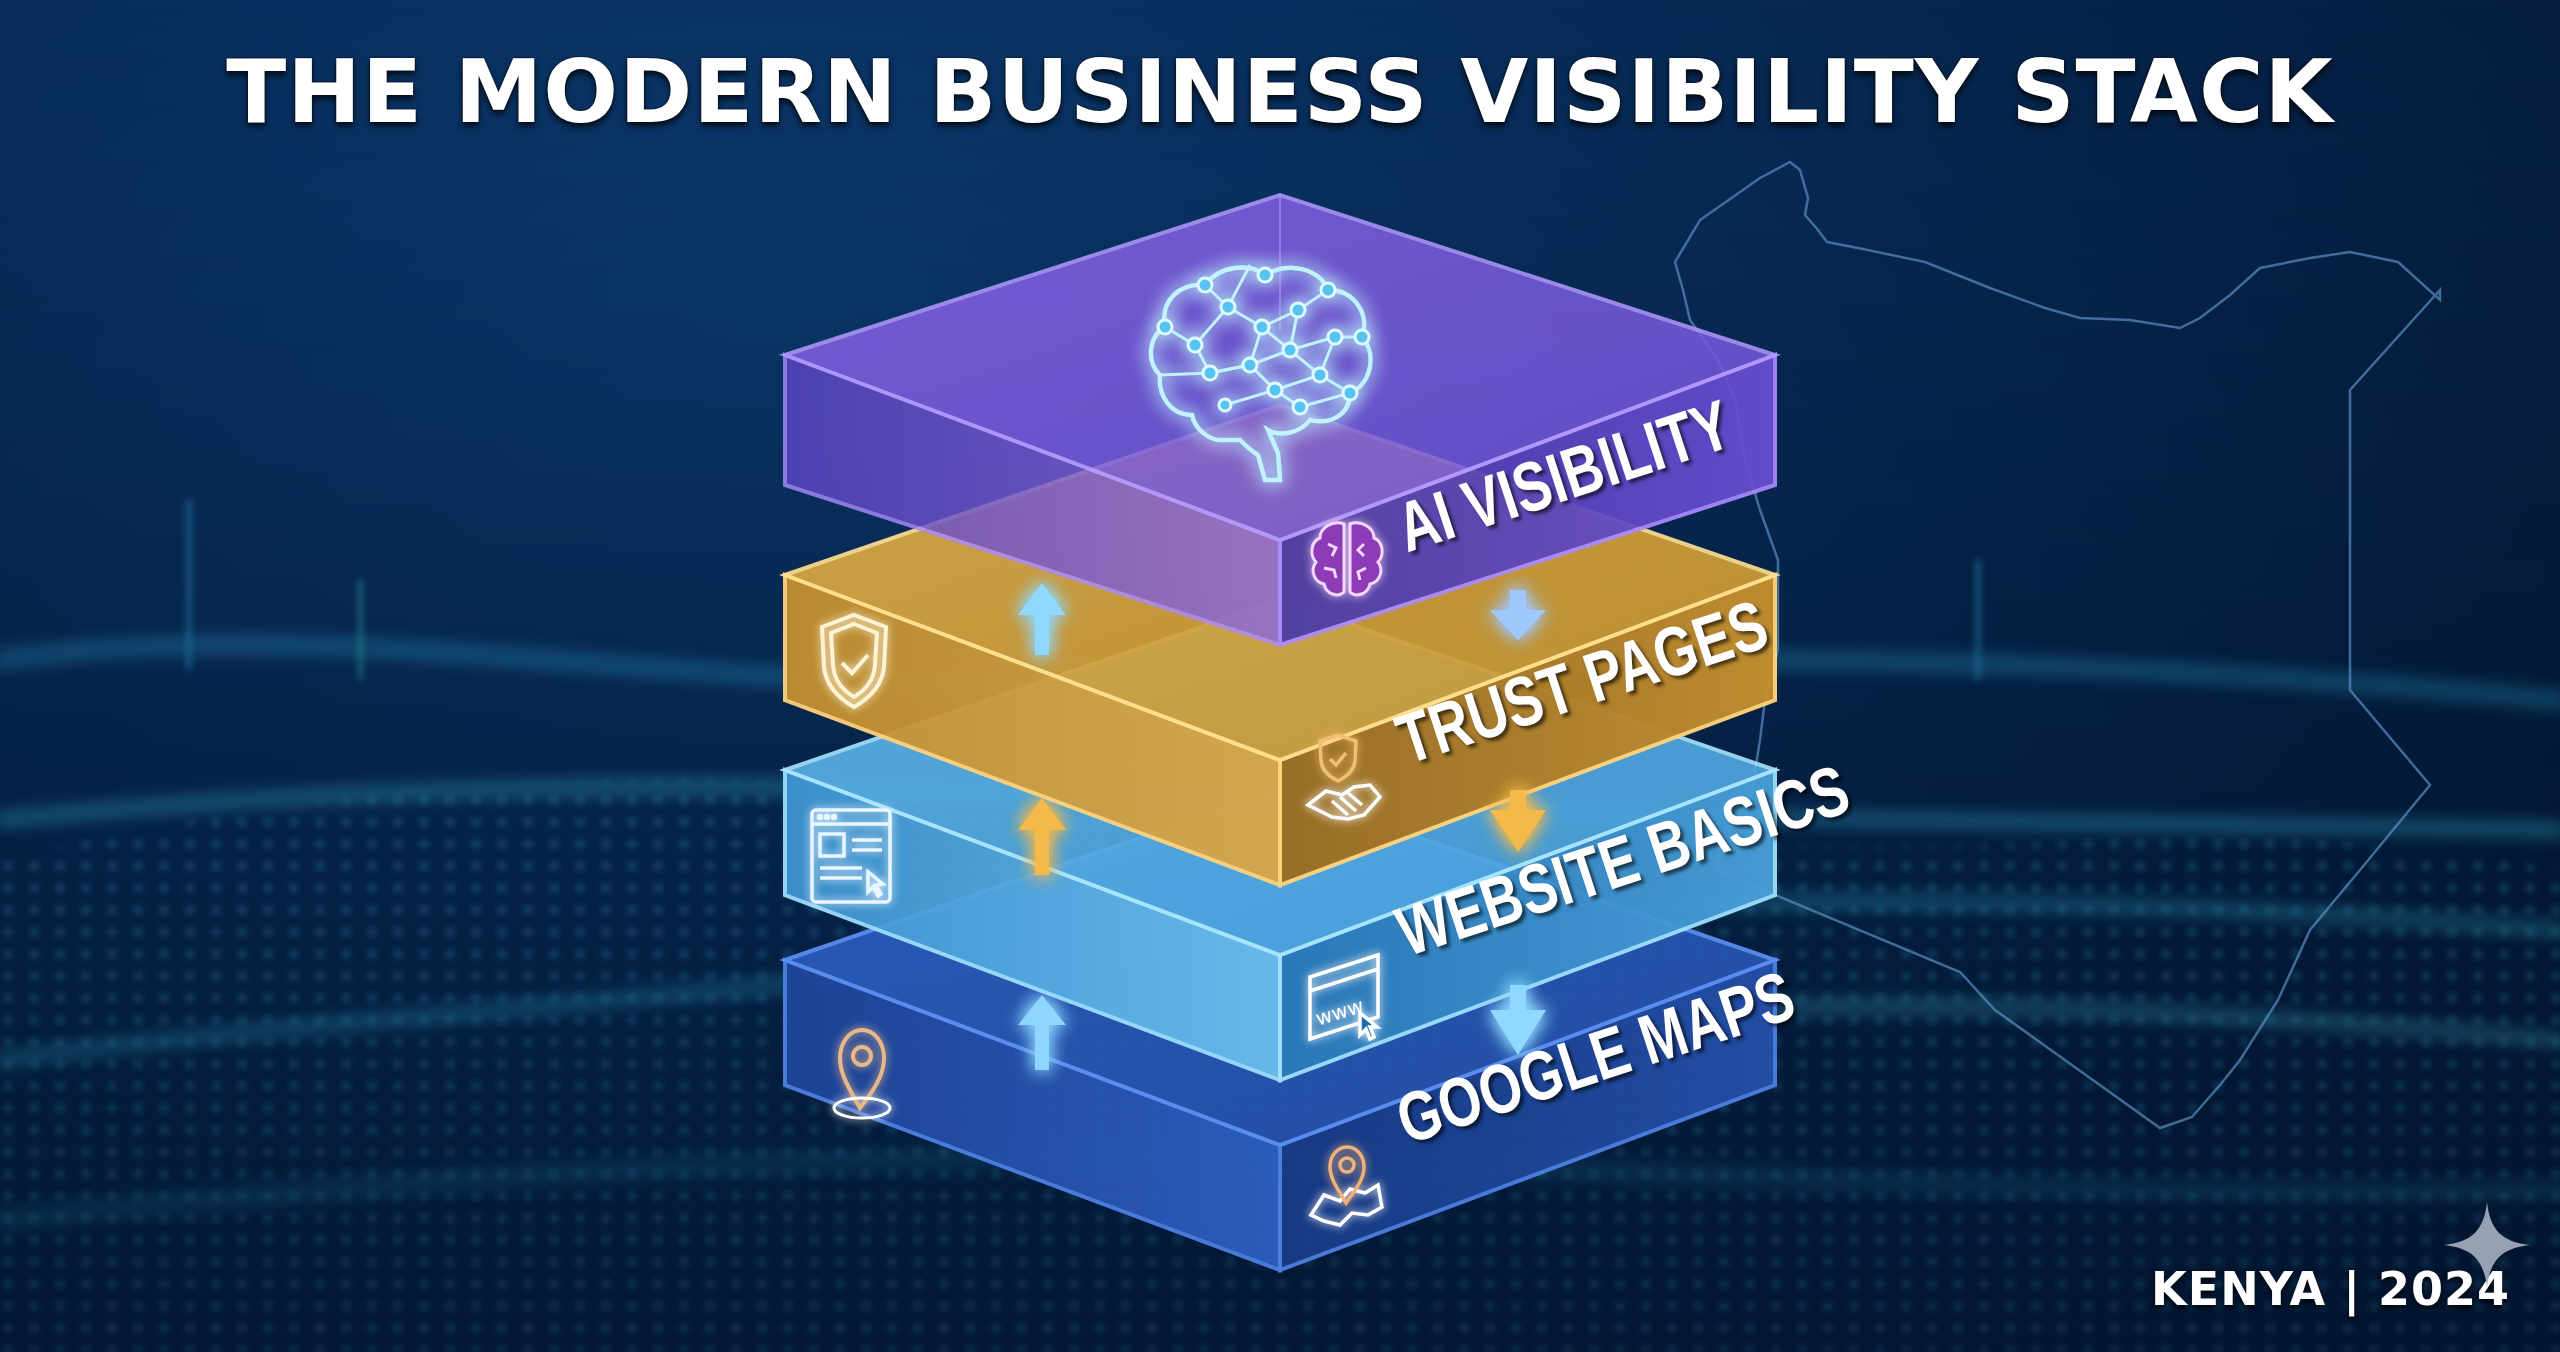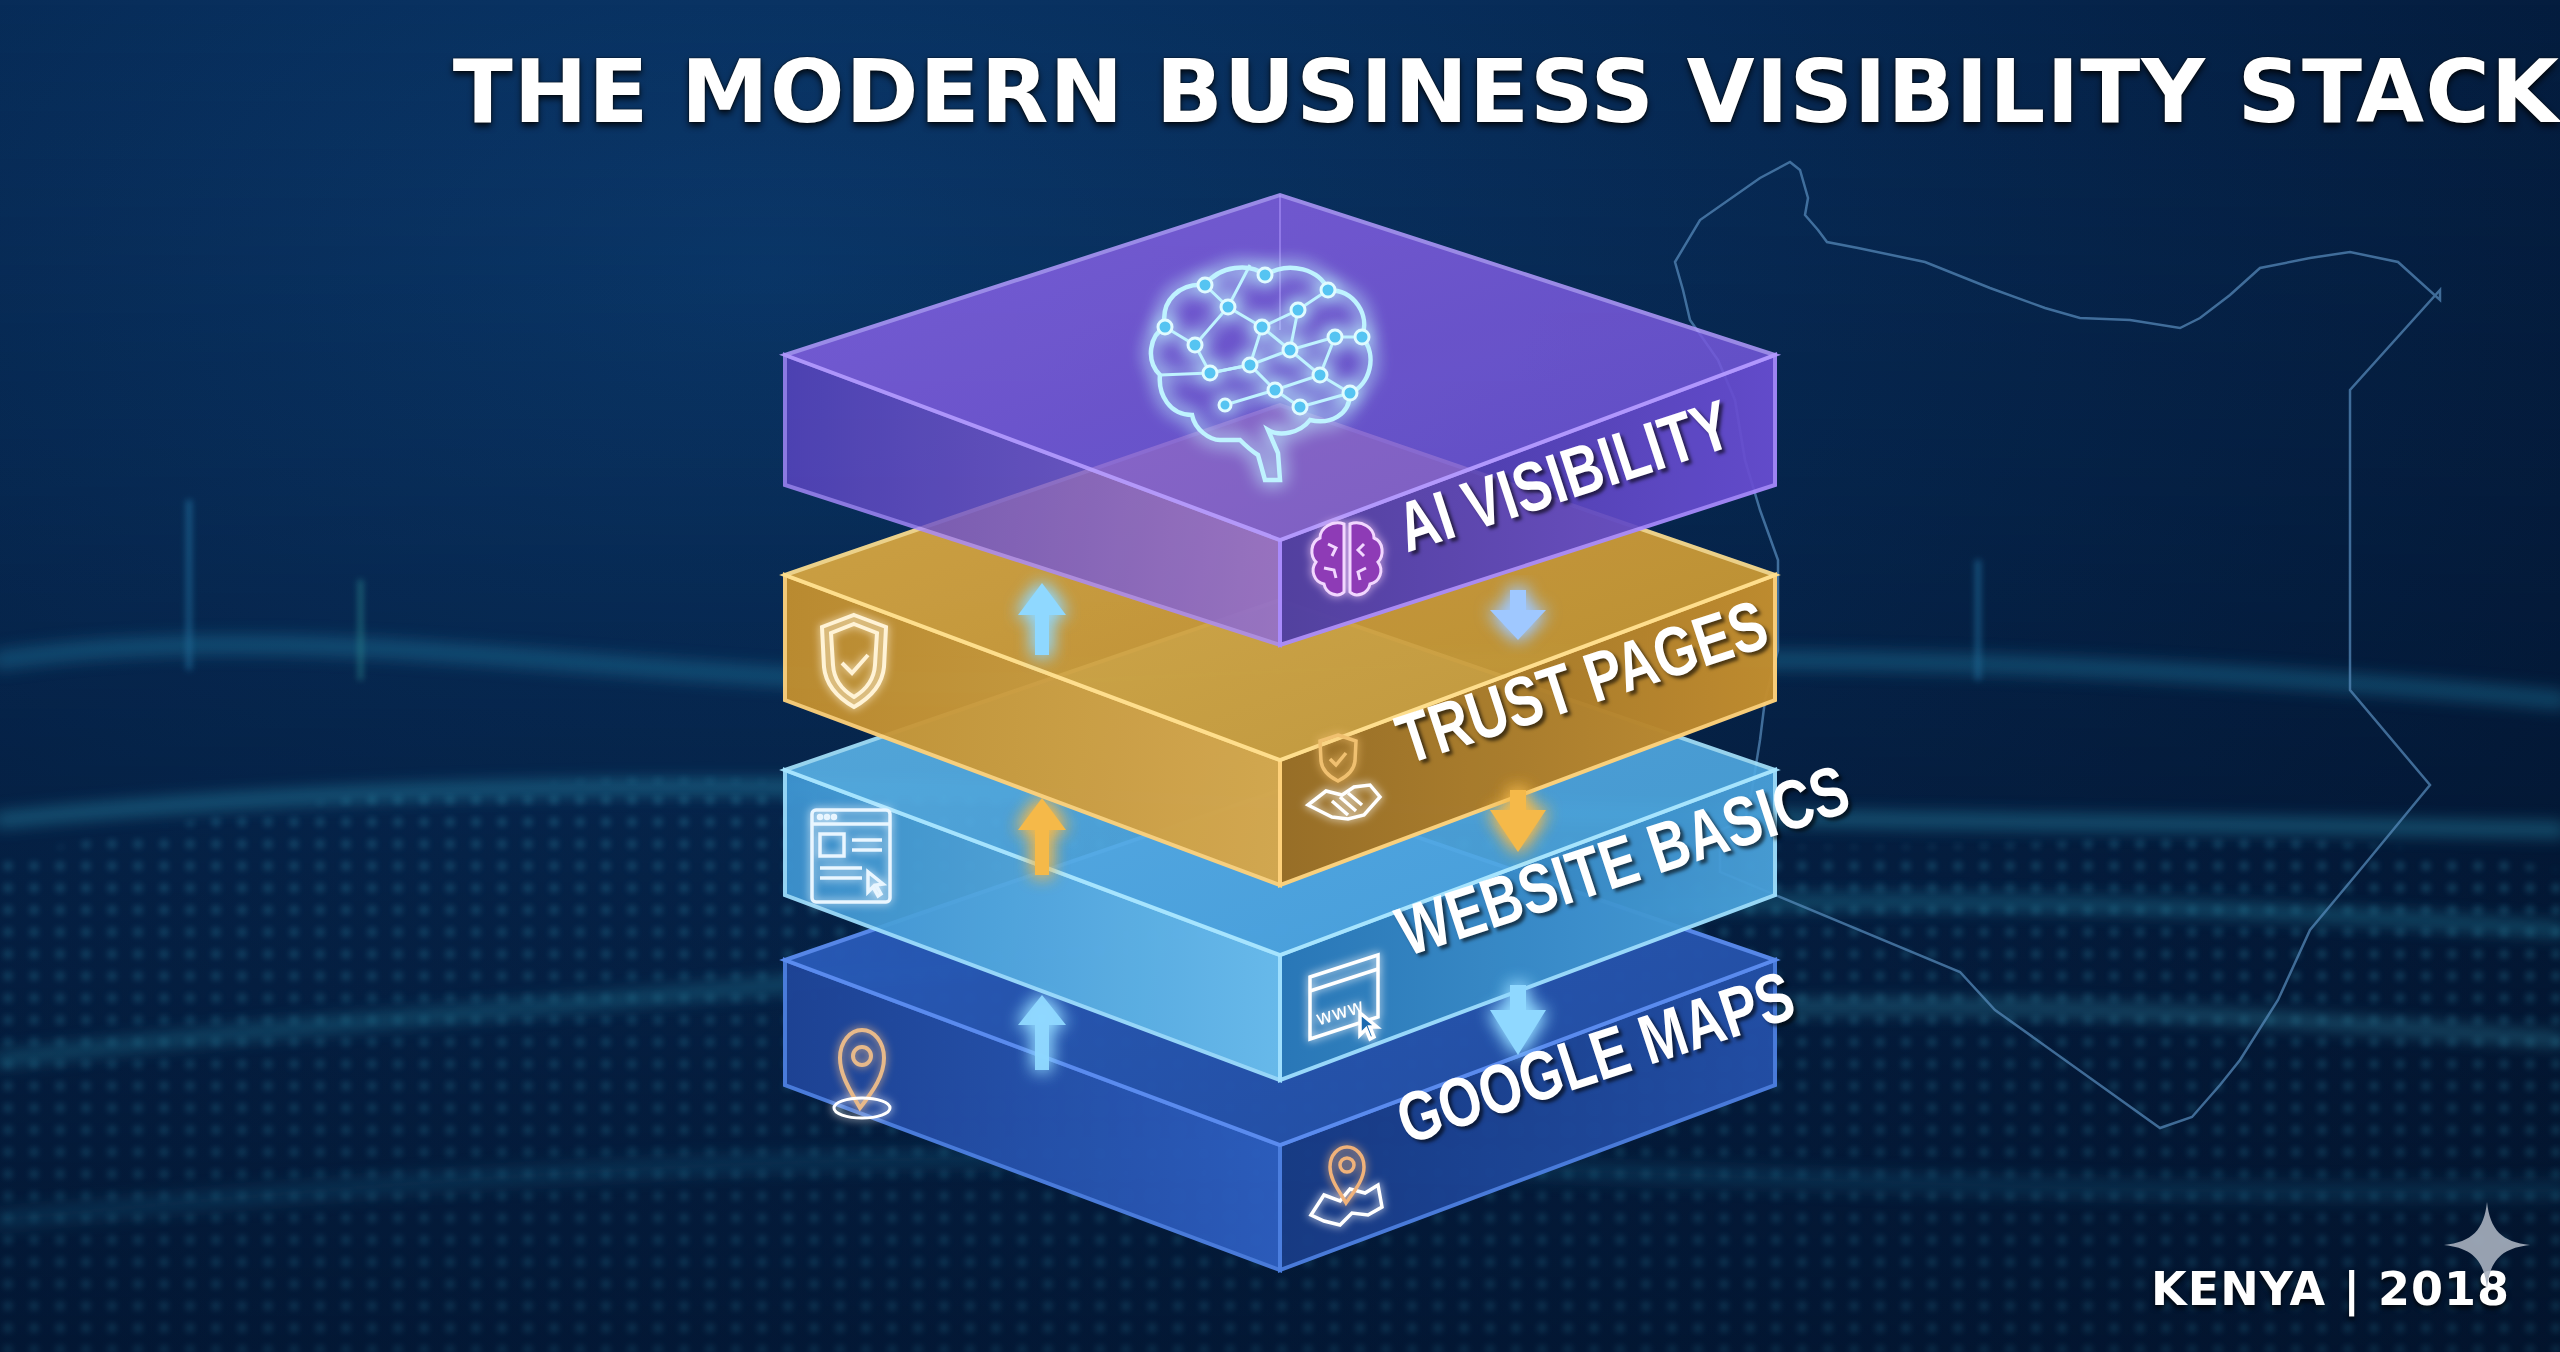--- a/index.html
+++ b/index.html
@@ -3,21 +3,21 @@
 <meta charset="utf-8">
 <style>
   html, body { margin:0; padding:0; }
   body {
     width:2560px; height:1352px; overflow:hidden; position:relative;
     background: radial-gradient(ellipse at 30% 20%, #0b3a6e 0%, #072a55 40%, #041c3d 75%, #03142d 100%);
     font-family: "DejaVu Sans", sans-serif;
   }
   .bg-layer { position:absolute; inset:0; }
   .title {
-    position:absolute; left:0; right:0; top:40px; text-align:right;
+    position:absolute; left:0; right:0; top:40px; text-align:center;
     font-family:"DejaVu Sans", sans-serif; font-weight:bold;
     font-size:88px; letter-spacing:1px; color:#ffffff;
     text-shadow: 0 4px 6px rgba(0,0,0,0.75), 0 0 2px #000;
   }
   .footer {
     position:absolute; right:50px; bottom:36px;
     font-family:"DejaVu Sans", sans-serif; font-weight:bold;
     font-size:46px; color:#ffffff; letter-spacing:1px;
     text-shadow: 0 3px 5px rgba(0,0,0,0.8);
   }
@@ -282,17 +282,17 @@
       <path d="M18,24 L26,28 L22,36 M14,48 L24,50 L26,58 M54,24 L48,30 L54,36 M56,48 L48,52 L50,60" fill="none"></path>
     </g>
   </g>
 </svg>
 
 <div class="layer-label" style="left:1412px; top:488px; color:#ffffff;">AI VISIBILITY</div>
 <div class="layer-label" style="left:1412px; top:700px;">TRUST PAGES</div>
 <div class="layer-label" style="left:1412px; top:892px;">WEBSITE BASICS</div>
 <div class="layer-label" style="left:1412px; top:1080px;">GOOGLE MAPS</div>
 
-<div class="footer">KENYA | 2018</div>
+<div class="footer">KENYA | 2024</div>
 
 <svg class="sparkle" width="90" height="90" viewBox="0 0 90 90">
   <path d="M45,2 C48,30 60,42 88,45 C60,48 48,60 45,88 C42,60 30,48 2,45 C30,42 42,30 45,2 Z" fill="#a7b0bf" opacity="0.9"></path>
 </svg>
 
 </body></html>

